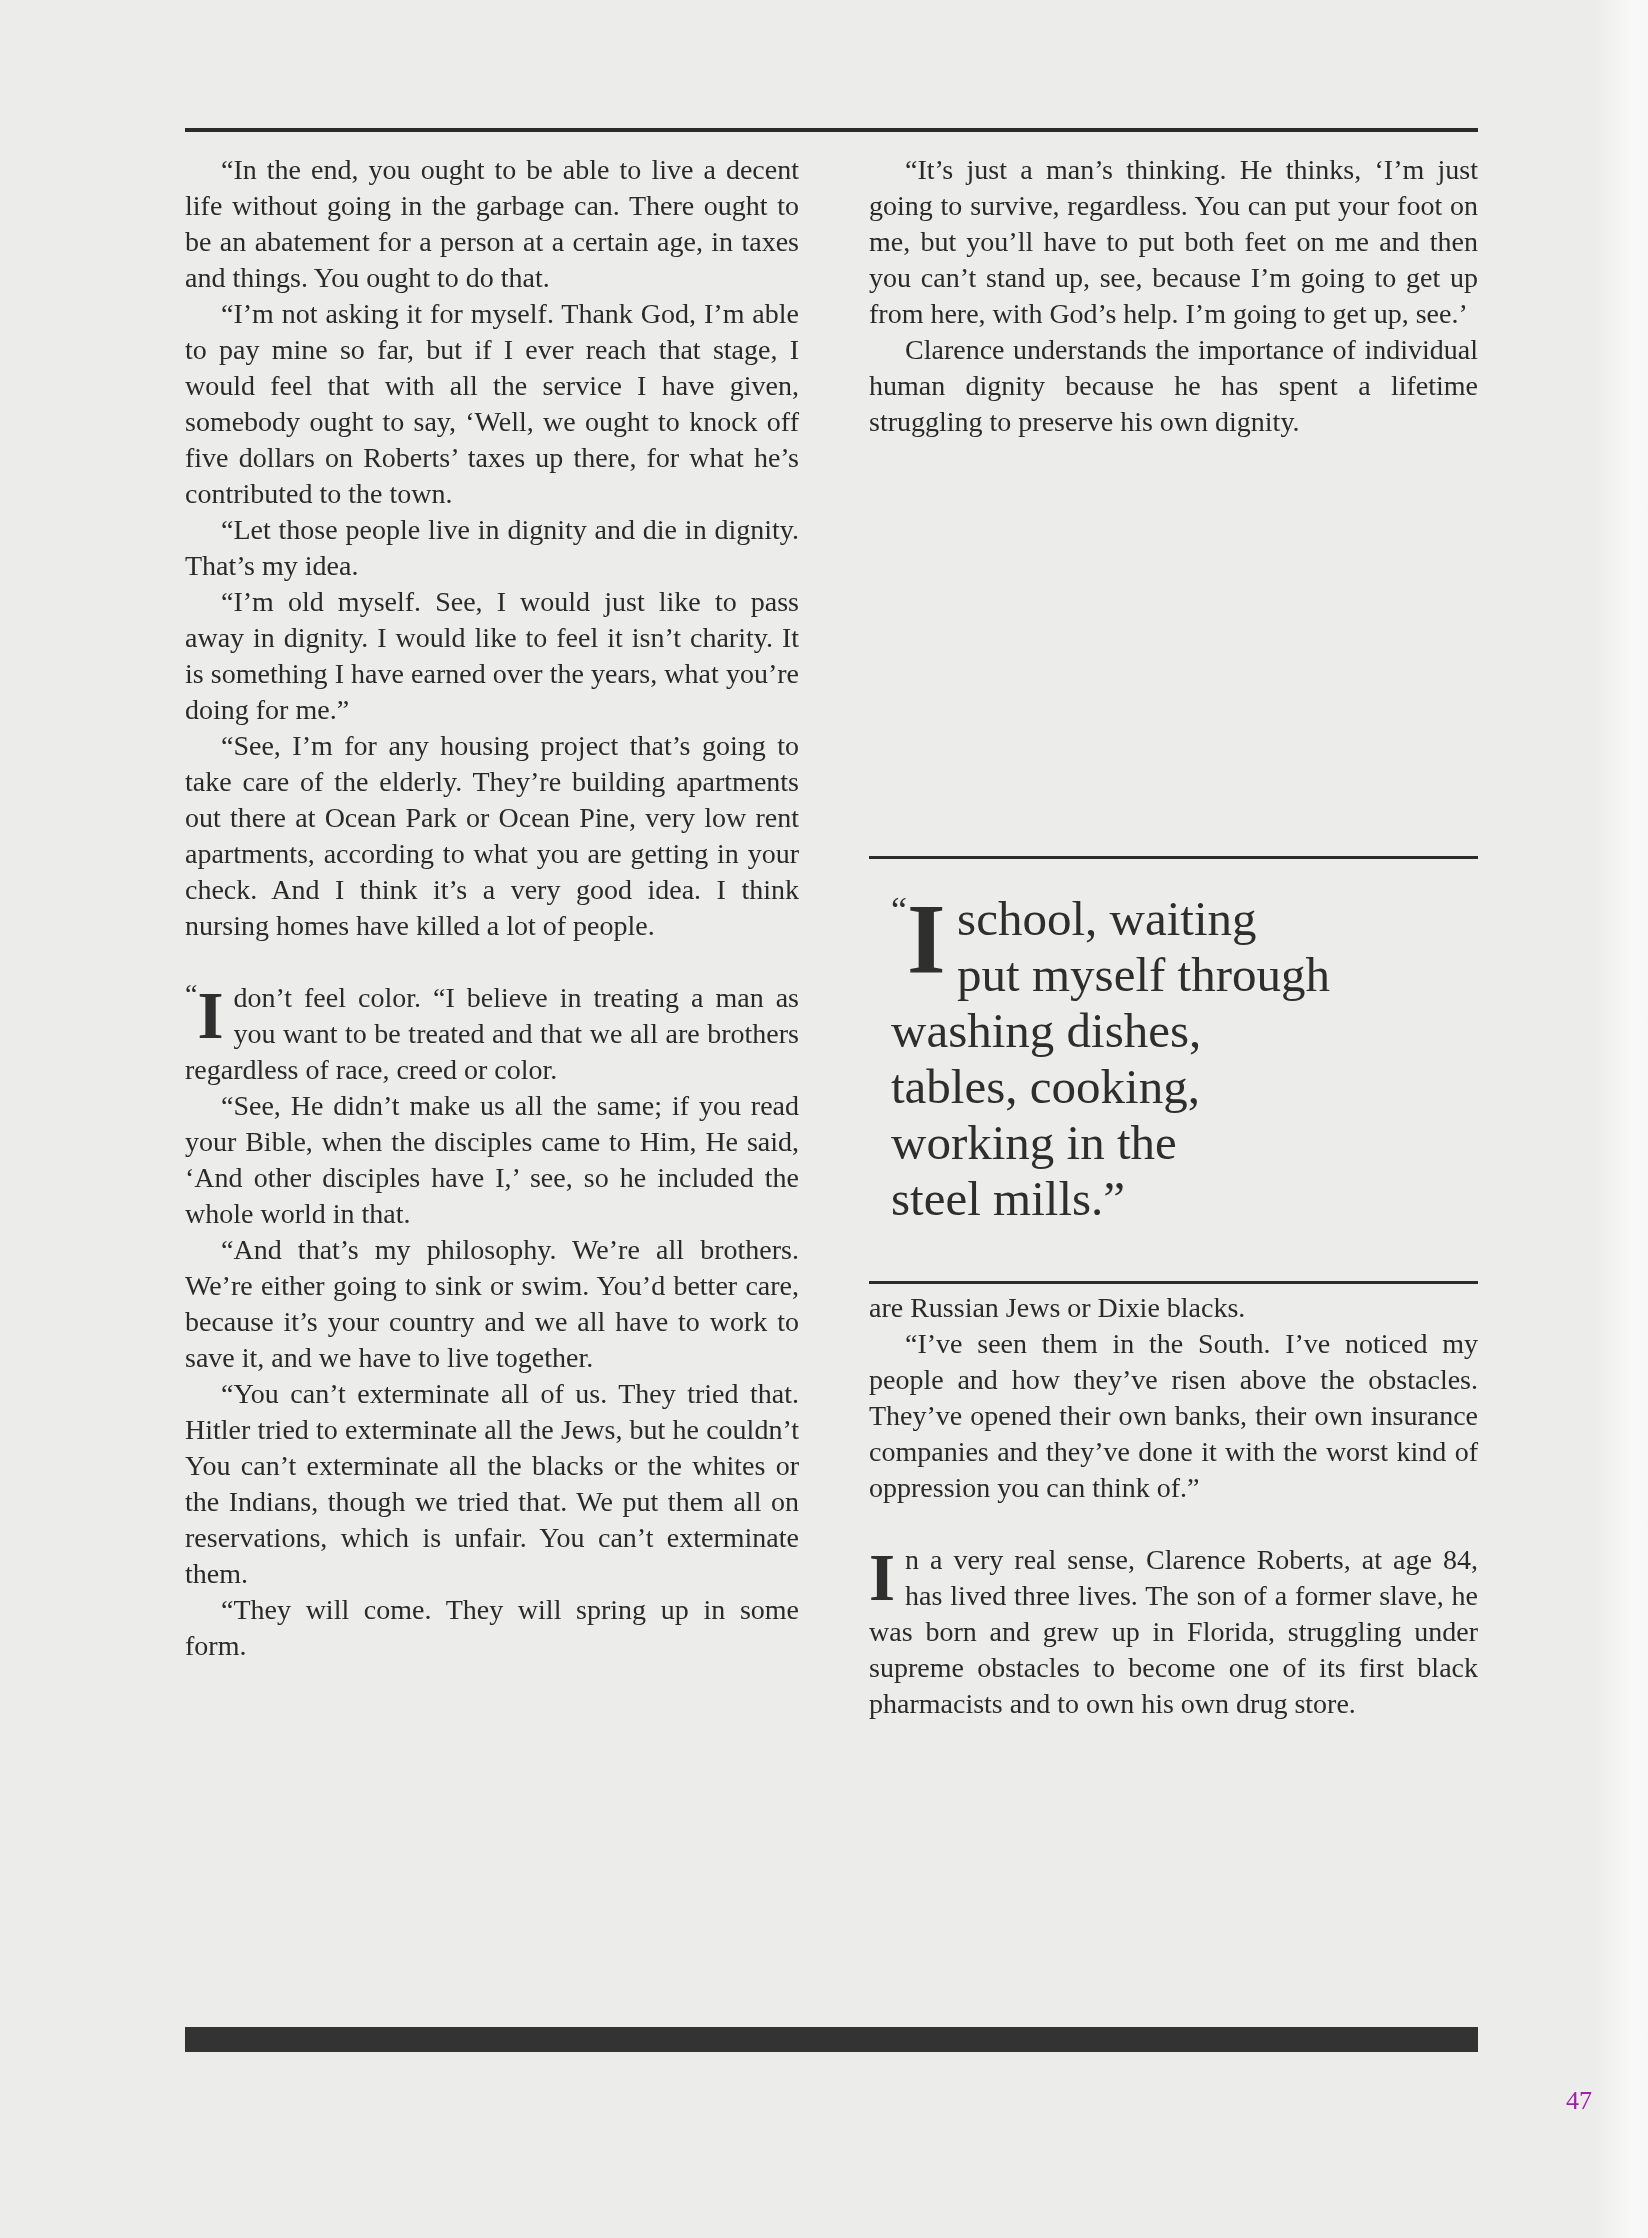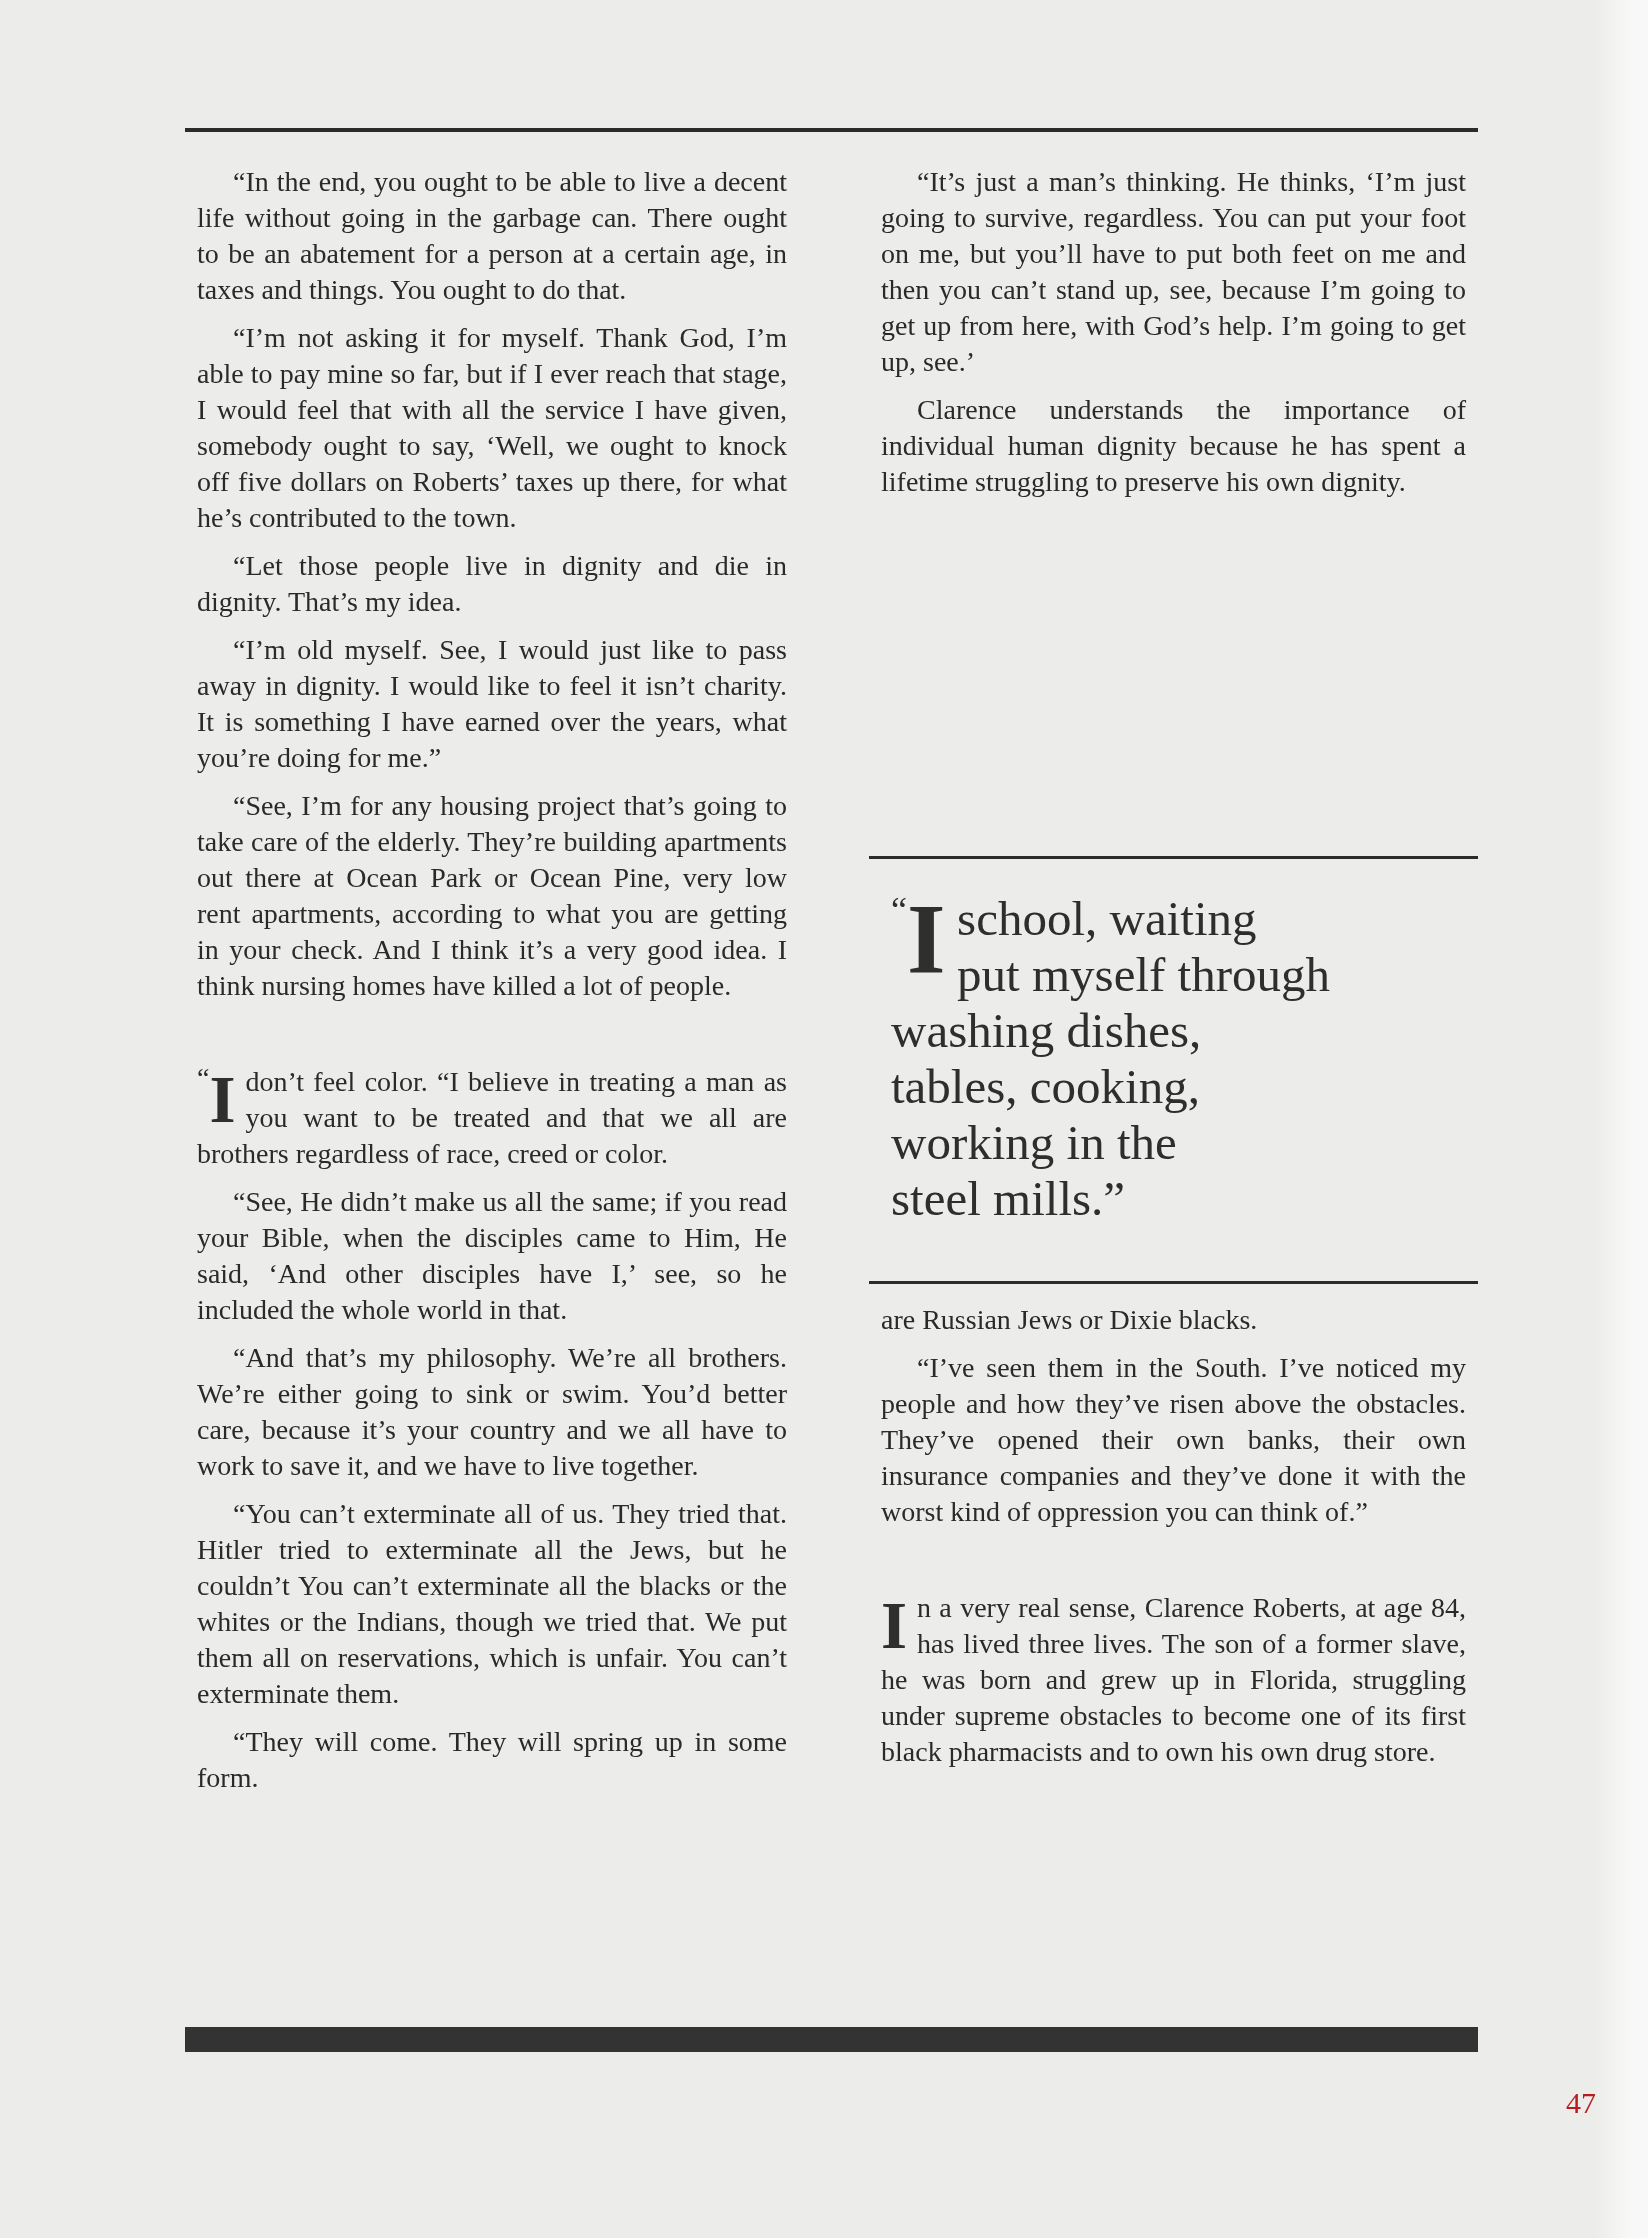--- a/index.html
+++ b/index.html
@@ -24,21 +24,21 @@
 
   .column {
     position: absolute; width: 614px;
     font-size: 28px; line-height: 36px;
     text-align: justify;
   }
   .col-left { left: 185px; top: 130px; }
   .col-right-top { left: 869px; top: 130px; width: 609px; }
   .col-right-bottom { left: 869px; top: 1290px; width: 609px; }
 
-  .column p { margin: 12px; text-indent: 36px; }
+  .column p { margin: 0; text-indent: 36px; }
   .column p.noindent { text-indent: 0; font-family: Liberation Serif, serif; }
   .section-gap { height: 36px; }
 
   .dropcap-para { text-indent: 0 !important; }
   .dropcap-quote {
     float: left; font-size: 28px; line-height: 27px; margin-right: 0px; margin-top: 0;
   }
   .dropcap {
     float: left; font-size: 67px; line-height: 58px;
     margin-top: 6.3px; margin-right: 9.9px; font-weight: bold; color: #2f2f2f;
@@ -50,21 +50,21 @@
   }
   .pq-open { float: left; font-size: 36px; line-height: 31px; margin-top: 3.6px; }
   .pq-cap {
     float: left; font-size: 99px; line-height: 90px; margin-top: 2.7px; margin-right: 11.6px;
     font-weight: bold; color: #2f2f2f;
   }
   .pullquote .pq-line { display: block; }
 
   .page-number {
     position: absolute; left: 1566px; top: 2086px;
-    font-size: 30px; color: #b91c1c;
+    font-size: 26px; color: #a21caf;
   }
 </style>
 </head>
 <body>
 
 <div class="page-shadow"></div>
 
 <div class="rule rule-top"></div>
 
 <div class="column col-left">

